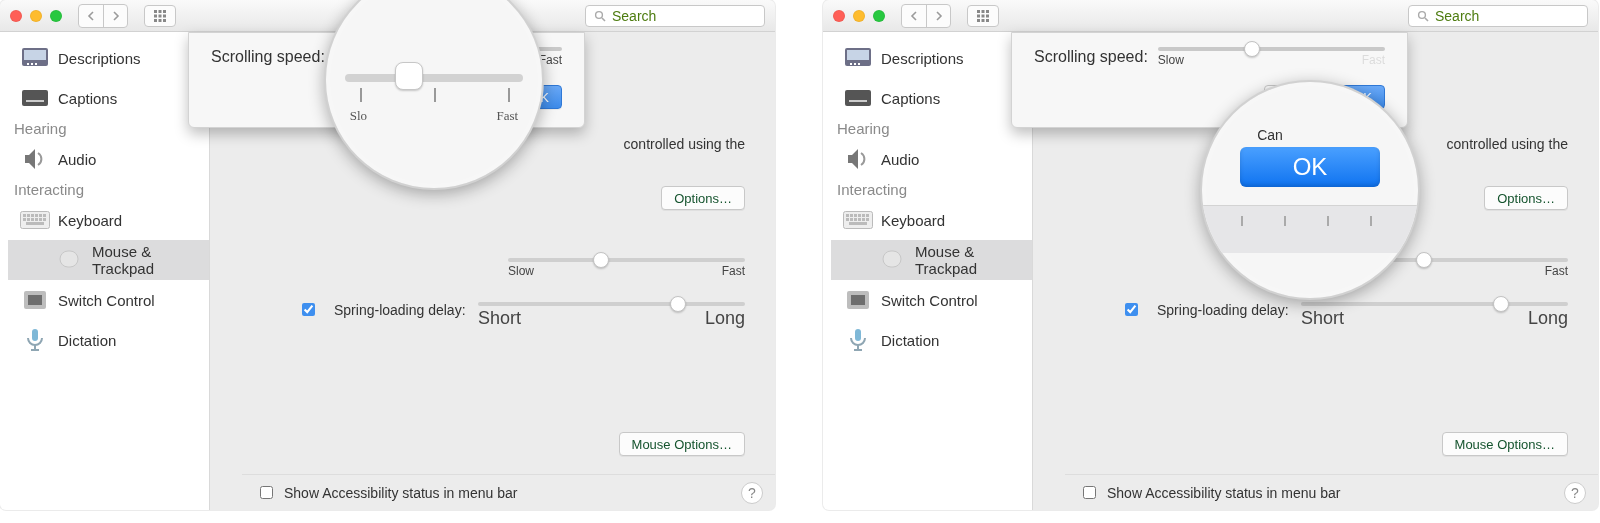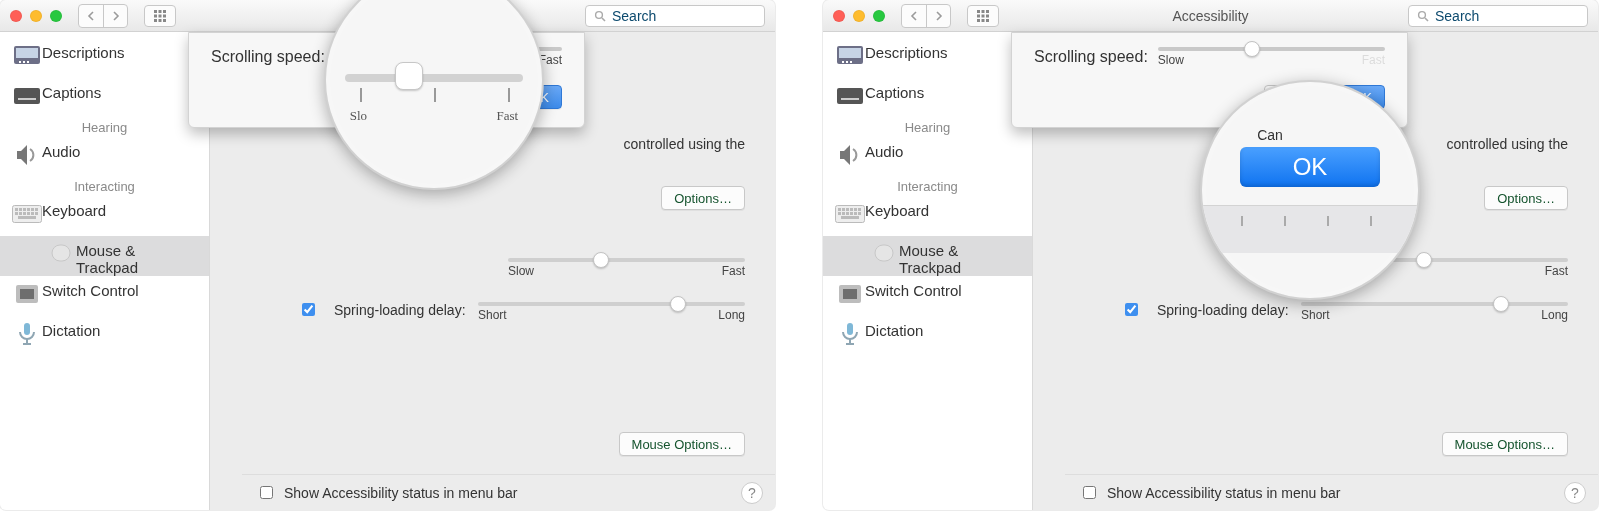--- a/index.html
+++ b/index.html
@@ -30,42 +30,42 @@
   .traffic{display:flex;gap:8px;margin-right:8px;}
   .dot{width:12px;height:12px;border-radius:50%;}
   .dot.red{background:#ff5f57;border:1px solid rgba(0,0,0,0.05);}
   .dot.yel{background:#febc2e;border:1px solid rgba(0,0,0,0.05);}
   .dot.grn{background:#28c840;border:1px solid rgba(0,0,0,0.05);}
   .seg{display:flex;border:1px solid var(--btn-border);border-radius:4px;overflow:hidden;background:var(--btn-bg);}
   .seg button{border:none;background:transparent;width:24px;height:22px;display:flex;align-items:center;justify-content:center;color:#9b9b9b;}
   .seg button + button{border-left:1px solid var(--btn-border);}
   .grid-btn{margin-left:8px;border:1px solid var(--btn-border);background:var(--btn-bg);border-radius:4px;width:32px;height:22px;display:flex;align-items:center;justify-content:center;color:#888;}
   .title{position:absolute;left:0;right:0;text-align:center;pointer-events:none;color:#555;font-size:14px;}
-  .search{margin-left:auto;display:flex;align-items:center;gap:6px;border:1px solid var(--btn-border);border-radius:4px;background:#fff;padding:2px 8px;width:180px;height:22px;color:#0c4a6e;}
+  .search{margin-left:auto;display:flex;align-items:center;gap:6px;border:1px solid var(--btn-border);border-radius:4px;background:#fff;padding:2px 8px;width:180px;height:22px;color:#4d7c0f;}
   .search svg{width:12px;height:12px;}
   
   .body{display:flex;height:calc(100% - 32px);}  
   .sidebar{width:210px;background:#fff;border-right:1px solid var(--panel-border);padding:6px 0;}
-  .sb-item{display:flex;align-items:flex-start;gap:0;padding:6px 12px;height:40px;font-size:15px;color:#333;}
+  .sb-item{display:flex;align-items:center;gap:8px;padding:6px 12px;height:40px;font-size:15px;color:#333;margin-left:8px;}
   .sb-item.selected{background:var(--selected);padding-left:46px;}
   .sb-item .ico{width:30px;height:24px;display:flex;align-items:center;justify-content:center;flex-shrink:0;}
-  .sb-heading{font-size:13px;color:var(--text-muted);padding:2px 14px 2px 14px;text-align:center;}
+  .sb-heading{font-size:15px;color:var(--text-muted);padding:2px 14px 2px 14px;}
   .content{flex:1;position:relative;padding:16px 20px 42px 20px;background:var(--window-bg);margin-left:32px;}
   
   .info-line{font-size:14px;color:#333;position:absolute;right:30px;top:104px;}
   .options-btn{position:absolute;right:30px;top:154px;}
   .mbtn{border:1px solid var(--btn-border);background:var(--btn-bg);border-radius:4px;height:24px;padding:0 12px;font-size:13px;color:#14532d;box-shadow:0 1px 0 rgba(0,0,0,0.05);}
   .dtslider{position:absolute;left:266px;right:30px;top:226px;}
   .dtslider .labels{display:flex;justify-content:space-between;font-size:12px;color:#444;margin-top:2px;}
   .track{height:4px;background:#cfcfcf;border-radius:2px;position:relative;}
   .thumb{width:16px;height:16px;background:#fff;border:1px solid #c3c3c3;border-radius:50%;position:absolute;top:-6px;box-shadow:0 1px 2px rgba(0,0,0,0.2);}
   .checkbox-row{position:absolute;left:56px;top:268px;display:flex;align-items:center;gap:16px;font-size:14px;color:#333;}
   .checkbox-row input{accent-color:var(--blue);}
   .spring-slider{position:absolute;left:236px;right:30px;top:270px;}
-  .spring-slider .labels{display:flex;justify-content:space-between;font-size:12px;color:#444;margin-top:2px;}
+  .spring-slider .labels{display:flex;justify-content:space-between;font-size:18px;color:#444;margin-top:2px;}
   .mouse-opt{position:absolute;right:30px;bottom:54px;}
   
   .footer{position:absolute;left:0;right:0;bottom:0;height:36px;border-top:1px solid #ddd;background:var(--window-bg);display:flex;align-items:center;padding:0 14px;gap:8px;}
   .footer input{accent-color:var(--blue);}
   .help{position:absolute;right:12px;bottom:6px;width:22px;height:22px;border-radius:50%;border:1px solid #ccc;display:flex;align-items:center;justify-content:center;color:#888;background:#fff;font-size:14px;}
   
   .sheet{position:absolute;top:32px;left:188px;right:190px;background:#f7f7f7;border:1px solid #d3d3d3;border-radius:0 0 6px 6px;box-shadow:0 6px 14px rgba(0,0,0,0.25);padding:14px 22px 18px 22px;z-index:3;}
   .sheet-row{display:flex;align-items:center;gap:10px;}
   .sheet-row label{font-size:16px;color:#333;white-space:nowrap;}
   .sheet-slider{flex:1;}
@@ -326,21 +326,20 @@
               <rect x="10" y="1" width="3" height="3"></rect>
           <rect x="1" y="5.5" width="3" height="3"></rect>
               <rect x="5.5" y="5.5" width="3" height="3"></rect>
               <rect x="10" y="5.5" width="3" height="3"></rect>
           <rect x="1" y="10" width="3" height="3"></rect>
               <rect x="5.5" y="10" width="3" height="3"></rect>
               <rect x="10" y="10" width="3" height="3"></rect>
             </g>
         </svg>
       </button>
-      <div class="title">Accessibility</div>
       <div class="search">
         <svg viewBox="0 0 12 12">
             <circle cx="5" cy="5" r="3.4" fill="none" stroke="#aaa" stroke-width="1.4"></circle>
             <line x1="8" y1="8" x2="11" y2="11" stroke="#aaa" stroke-width="1.6"></line>
           </svg>
         <span>Search</span>
       </div>
     </div>
 
     <div class="body">

